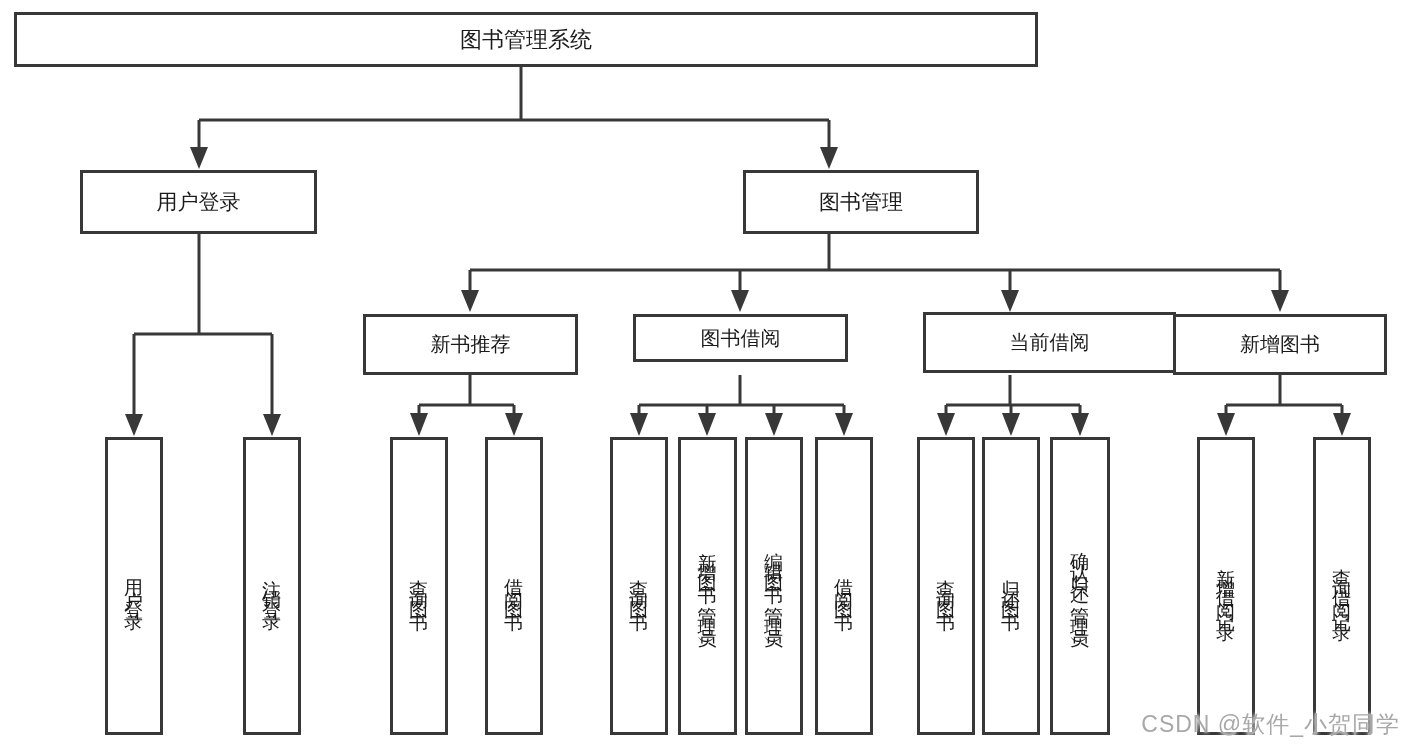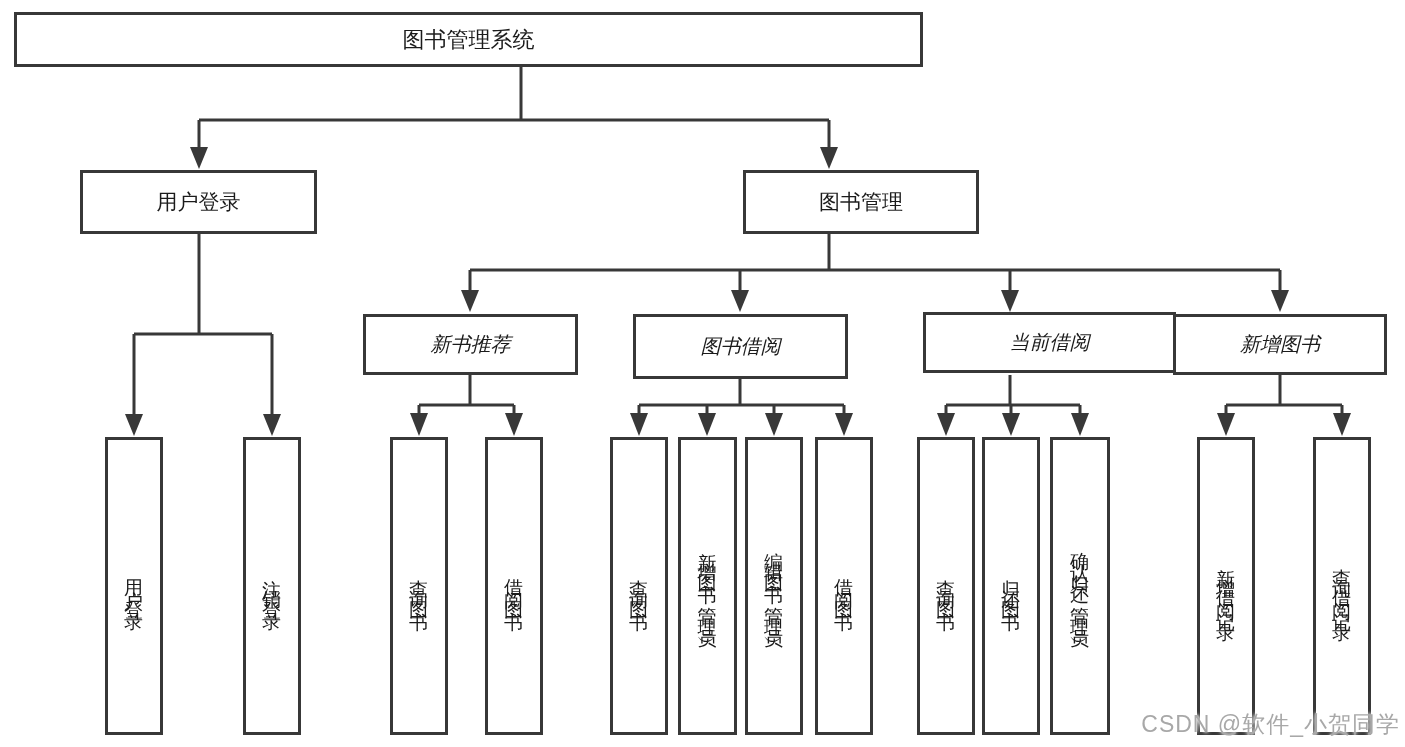--- a/index.html
+++ b/index.html
@@ -22,21 +22,21 @@
     border: 3px solid #383838;
     background: #ffffff;
     display: flex;
     align-items: center;
     justify-content: center;
     color: #1b1b1b;
     z-index: 2;
   }
   .hbox.root  { font-size: 22px; }
   .hbox.mid   { font-size: 21px; }
-  .hbox.lvl3  { font-size: 20px; font-style: italic; }
+  .hbox.lvl3  { font-size: 20px; }
   .vbox {
     position: absolute;
     box-sizing: border-box;
     border: 3px solid #383838;
     background: #ffffff;
     display: flex;
     align-items: center;
     justify-content: center;
     color: #1b1b1b;
     font-size: 19px;
@@ -98,35 +98,35 @@
       <polygon points="774,436 765,413 783,413"></polygon>
       <polygon points="844,436 835,413 853,413"></polygon>
       <polygon points="946,436 937,413 955,413"></polygon>
       <polygon points="1011,436 1002,413 1020,413"></polygon>
       <polygon points="1080,436 1071,413 1089,413"></polygon>
       <polygon points="1226,436 1217,413 1235,413"></polygon>
       <polygon points="1342,436 1333,413 1351,413"></polygon>
     </g>
   </svg>
 
-  <div class="hbox root" style="left:14px;top:12px;width:909px;height:55px;">
+  <div class="hbox root" style="left:14px;top:12px;width:1024px;height:55px;">
     <span>图书管理系统</span>
   </div>
 
   <div class="hbox mid" style="left:80px;top:170px;width:237px;height:64px;">
     <span>用户登录</span>
   </div>
   <div class="hbox mid" style="left:711px;top:170px;width:236px;height:64px;margin-left:32px;">
     <span>图书管理</span>
   </div>
 
   <div class="hbox lvl3" style="left:363px;top:314px;width:215px;height:61px;">
     <span>新书推荐</span>
   </div>
-  <div class="hbox lvl3" style="left:633px;top:314px;width:215px;height:65px;">
+  <div class="hbox lvl3" style="left:633px;top:314px;width:215px;height:48px;">
     <span>图书借阅</span>
   </div>
   <div class="hbox lvl3" style="left:903px;top:312px;width:253px;height:61px;margin-left:20px;">
     <span>当前借阅</span>
   </div>
   <div class="hbox lvl3" style="left:1173px;top:314px;width:214px;height:61px;">
     <span>新增图书</span>
   </div>
 
   <div class="vbox" style="left:105px;top:437px;width:58px;height:298px;">

